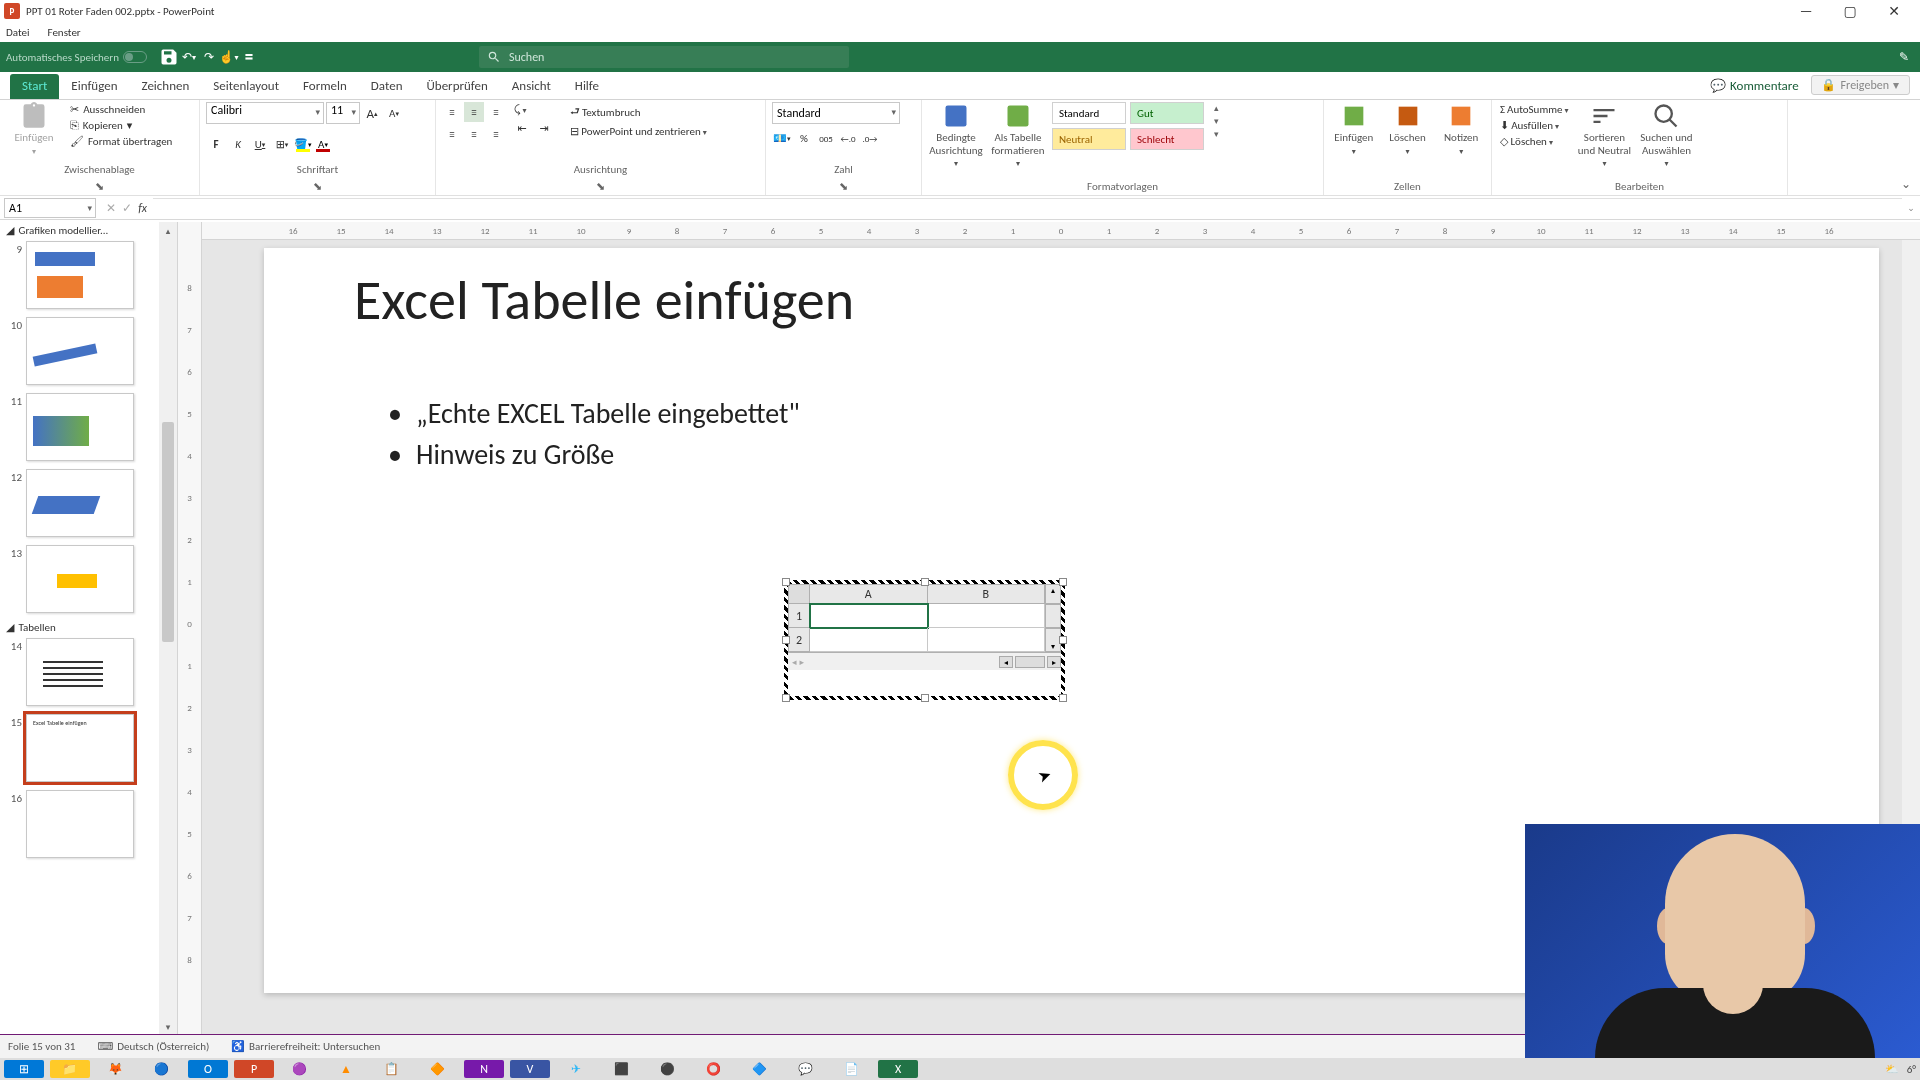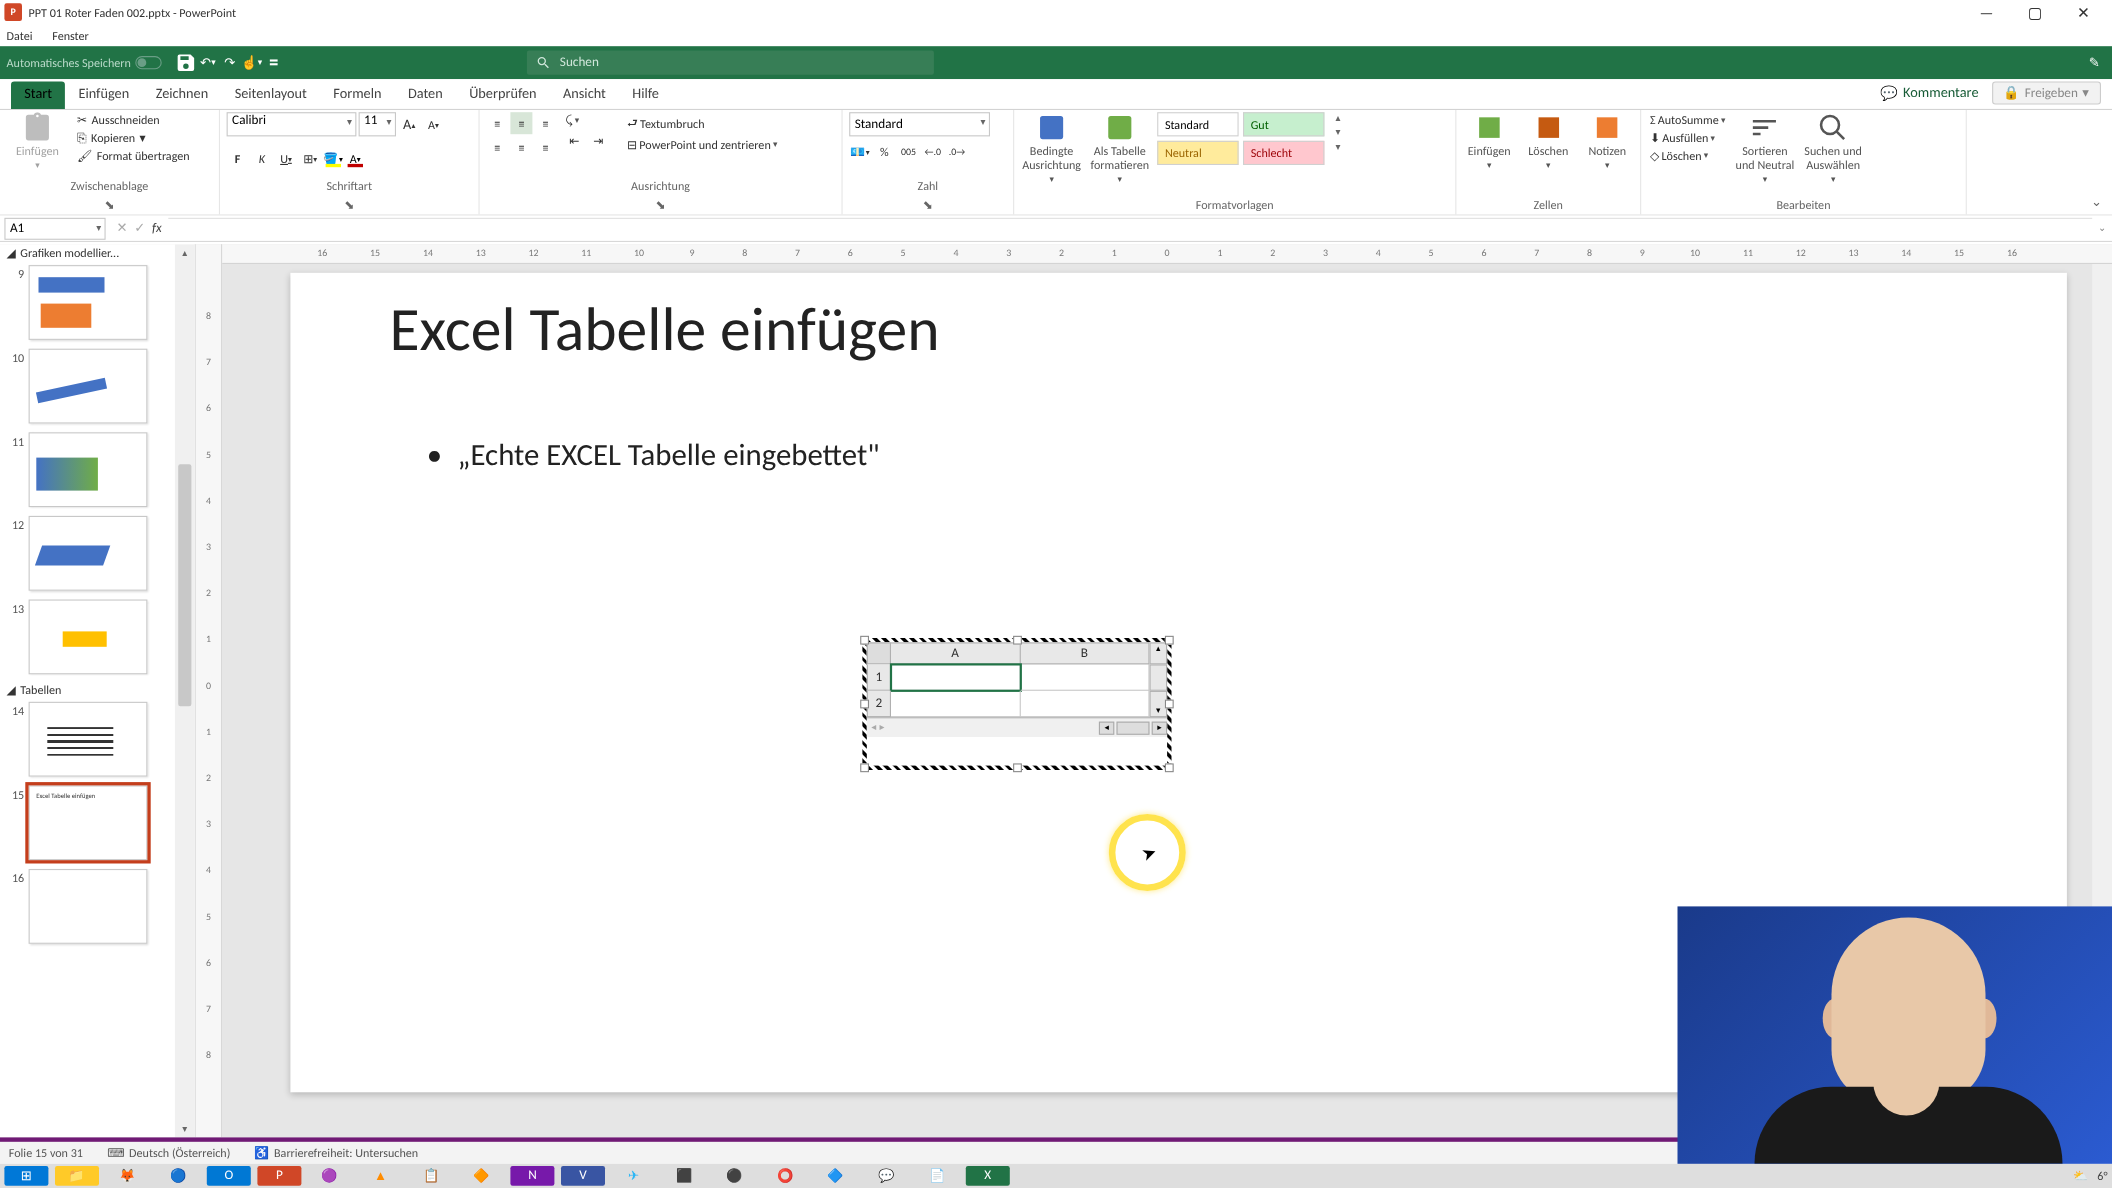--- a/index.html
+++ b/index.html
@@ -22,21 +22,21 @@
 .qat .toggle { width: 24px; height: 12px; border: 1px solid #6a9e86; border-radius: 6px; position: relative; }
 .qat .toggle::after { content: ""; position: absolute; left: 1px; top: 1px; width: 8px; height: 8px; background: #6a9e86; border-radius: 50%; }
 .qat .qicon { width: 20px; height: 20px; display: flex; align-items: center; justify-content: center; color: #fff; font-size: 12px; }
 .qat .search { flex: 0 0 370px; height: 22px; background: #377e56; border-radius: 2px; display: flex; align-items: center; padding: 0 8px; color: #cfe6da; margin-left: 220px; }
 .qat .search svg { width: 14px; height: 14px; margin-right: 8px; fill: #cfe6da; }
 .qat .comment-pen { margin-left: auto; color: #fff; }
 
 
 .ribbon-tabs { height: 28px; background: #fff; display: flex; align-items: flex-end; padding: 0 10px; border-bottom: 1px solid #d4d4d4; }
 .ribbon-tab { padding: 4px 12px 6px; font-size: 13px; color: #444; }
-.ribbon-tab.active { background: #217346; color: #000000; border-radius: 3px 3px 0 0; }
+.ribbon-tab.active { background: #217346; color: #5eead4; border-radius: 3px 3px 0 0; }
 .ribbon-right { margin-left: auto; display: flex; align-items: center; gap: 12px; padding-bottom: 4px; }
 .ribbon-right .comm { color: #185c37; font-size: 13px; display: flex; align-items: center; gap: 4px; }
 .ribbon-right .share { background: #f2f2f2; border: 1px solid #ccc; border-radius: 3px; padding: 2px 10px; font-size: 12px; color: #888; display: flex; align-items: center; gap: 4px; }
 
 
 .ribbon-body { height: 96px; background: #fff; display: flex; border-bottom: 1px solid #e0e0e0; box-shadow: 0 1px 2px rgba(0,0,0,0.08); }
 .group { border-right: 1px solid #e6e6e6; display: flex; flex-direction: column; padding: 2px 6px 0; position: relative; }
 .group-label { font-size: 11px; color: #666; text-align: center; padding: 2px 0; margin-top: auto; }
 .group-content { display: flex; align-items: flex-start; gap: 6px; flex: 1; }
 .vlist { display: flex; flex-direction: column; gap: 1px; }
@@ -117,21 +117,21 @@
 .handle { position: absolute; width: 8px; height: 8px; background: #fff; border: 1px solid #888; z-index: 2; }
 
 
 .hl-circle { position: absolute; width: 70px; height: 70px; border: 6px solid #ffe34d; border-radius: 50%; z-index: 3; box-shadow: 0 0 6px rgba(255,220,50,0.6); }
 .cursor-arrow { position: absolute; font-size: 16px; z-index: 4; color: #000; transform: rotate(-20deg); }
 
 
 .editor-sb { position: absolute; right: 0; top: 18px; bottom: 0; width: 18px; background: #f0f0f0; }
 
 
-.statusbar { position: absolute; left: 0; right: 0; bottom: 22px; height: 24px; background: #f3f3f3; border-top: 4px solid #701a75; display: flex; align-items: center; font-size: 11px; color: #555; padding: 0 8px; }
+.statusbar { position: absolute; left: 0; right: 0; bottom: 22px; height: 24px; background: #f3f3f3; border-top: 1px solid #701a75; display: flex; align-items: center; font-size: 11px; color: #555; padding: 0 8px; }
 .statusbar .sitem { margin-right: 22px; display: flex; align-items: center; gap: 4px; }
 .statusbar .right { margin-left: auto; display: flex; gap: 18px; }
 
 
 .taskbar { position: absolute; left: 0; right: 0; bottom: 0; height: 22px; background: #dedede; display: flex; align-items: center; padding: 0 4px; gap: 6px; }
 .tb-icon { width: 40px; height: 18px; display: flex; align-items: center; justify-content: center; font-size: 12px; border-radius: 2px; }
 .taskbar .tray { margin-left: auto; display: flex; align-items: center; gap: 8px; font-size: 11px; color: #444; }
 
 
 .webcam { position: absolute; right: 0; bottom: 22px; width: 395px; height: 234px; background: linear-gradient(135deg,#1a3a8a 0%, #2b5bd1 100%); overflow: hidden; }
@@ -500,20 +500,21 @@
         <span>13</span>
         <span>14</span>
         <span>15</span>
         <span>16</span>
     </div>
 
     <div class="slide-canvas">
       <div class="slide-title">Excel Tabelle einfügen</div>
       <ul class="slide-body">
         <li>„Echte EXCEL Tabelle eingebettet"</li>
+        <li>Hinweis zu Größe</li>
       </ul>
 
       <div class="excel-obj">
         <div class="excel-hatch"></div>
 
         <div class="handle" style="left:-6px;top:-6px;"></div>
         <div class="handle" style="right:-6px;top:-6px;"></div>
         <div class="handle" style="left:-6px;bottom:-6px;"></div>
         <div class="handle" style="right:-6px;bottom:-6px;"></div>
         <div class="handle" style="left:50%;top:-6px;margin-left:-4px;"></div>

